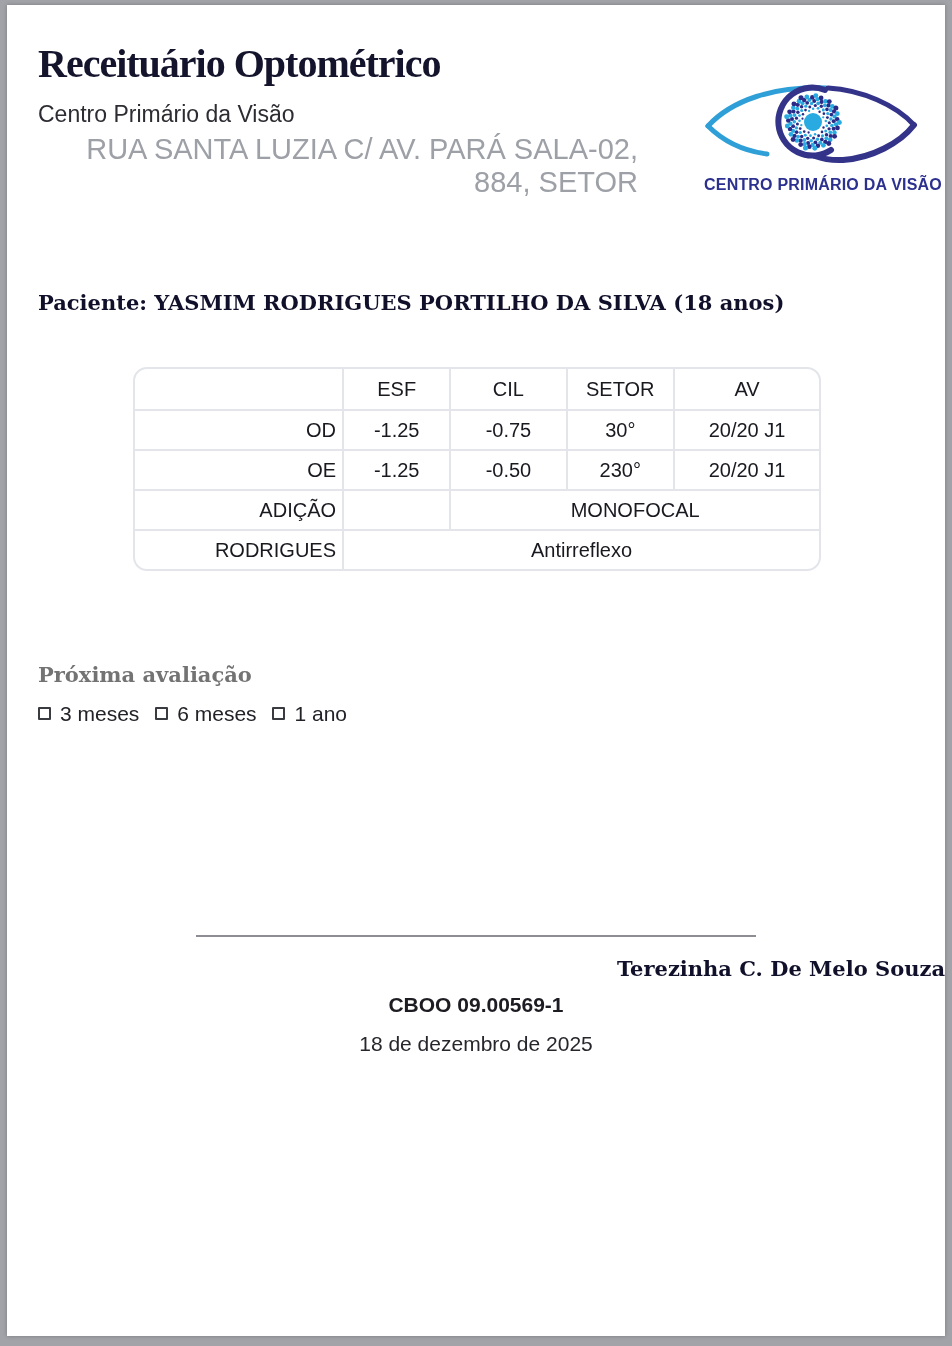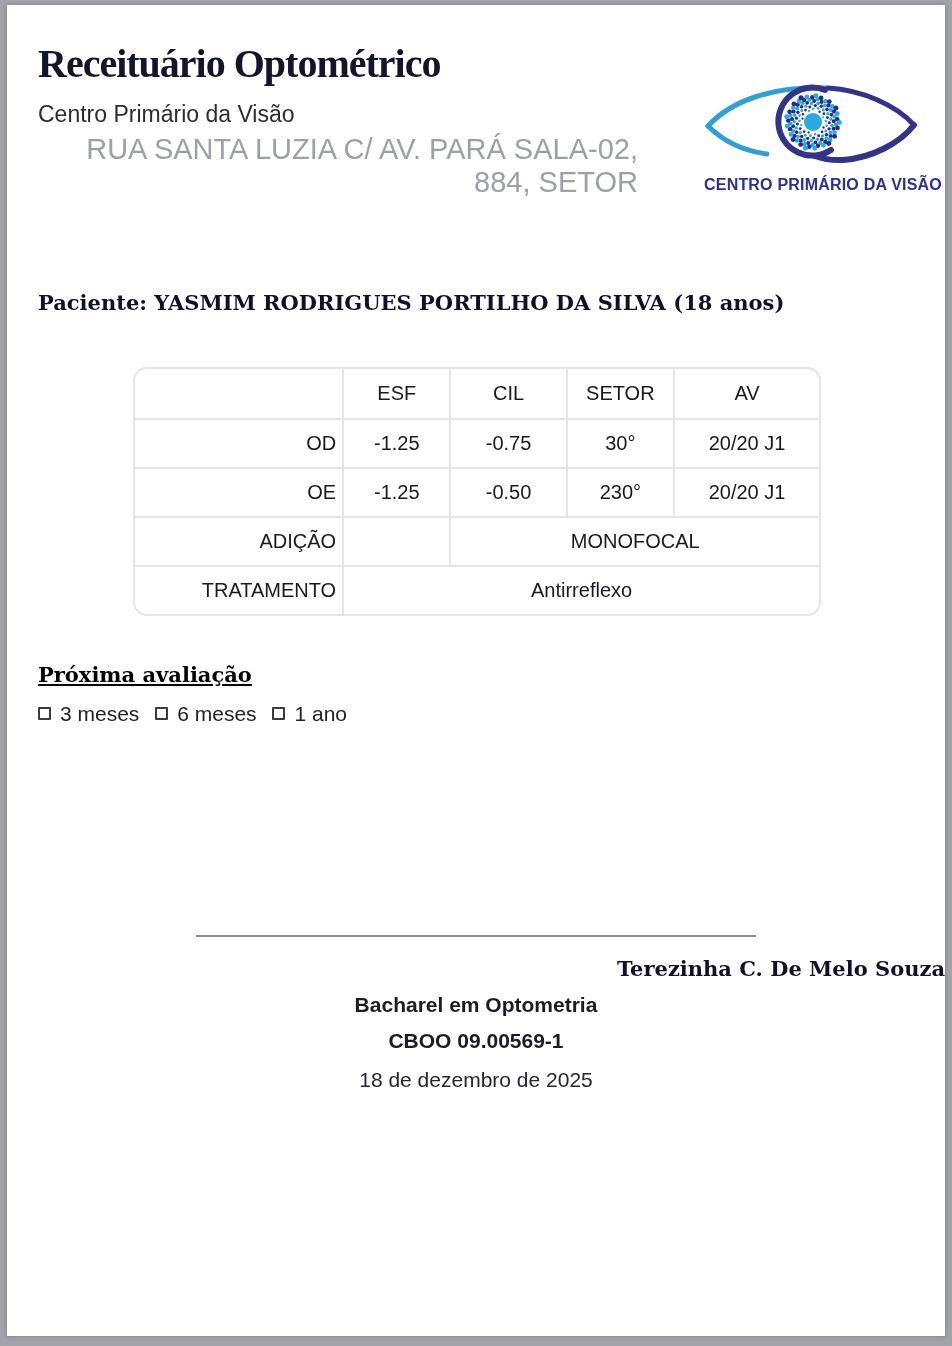--- a/index.html
+++ b/index.html
@@ -66,38 +66,37 @@
     position: absolute; left: 126px; top: 362px;
     width: 688px;
     border-collapse: separate;
     border-spacing: 0;
     border: 2px solid #e3e5ea;
     border-radius: 14px;
     font-size: 20px;
     color: #191920;
   }
   .rx-table th, .rx-table td {
-    height: 49px;
+    height: 40px;
     text-align: center;
     font-weight: 400;
     border-left: 2px solid #e3e5ea;
     border-top: 2px solid #e3e5ea;
   }
   .rx-table tr:first-child th, .rx-table tr:first-child td { border-top: none; }
   .rx-table th:first-child, .rx-table td:first-child { border-left: none; }
   .rx-table td.rh { text-align: right; padding-right: 6px; }
 
   
   .next-eval { position: absolute; left: 31px; top: 657px; }
   .next-eval-heading {
     font-family: "DejaVu Serif", "Liberation Serif", serif;
     font-weight: bold;
     font-size: 21px;
-    color: #000000;
-    text-decoration: underline;
+    color: #737373;
   }
   .check-row { margin-top: 15px; font-size: 21px; color: #222228; }
   .chk-option { margin-right: 10px; }
   .chk-box {
     display: inline-block;
     width: 13px; height: 13px;
     border: 2px solid #3a3a41;
     border-radius: 1px;
     margin-right: 9px;
     vertical-align: 1px;
@@ -316,36 +315,35 @@
       <td>-0.50</td>
       <td>230°</td>
       <td>20/20 J1</td>
     </tr>
     <tr>
       <td class="rh">ADIÇÃO</td>
       <td></td>
       <td colspan="3">MONOFOCAL</td>
     </tr>
     <tr>
-      <td class="rh">TRATAMENTO</td>
+      <td class="rh">RODRIGUES</td>
       <td colspan="4">Antirreflexo</td>
     </tr>
   </tbody>
     </table>
 
   <div class="next-eval">
     <div class="next-eval-heading">Próxima avaliação</div>
     <div class="check-row">
       <span class="chk-option"><span class="chk-box"></span><span>3 meses</span></span>
       <span class="chk-option"><span class="chk-box"></span><span>6 meses</span></span>
       <span class="chk-option"><span class="chk-box"></span><span>1 ano</span></span>
     </div>
   </div>
 
   <div class="signature">
     <div class="sig-line"></div>
     <div class="sig-name">Terezinha C. De Melo Souza</div>
-    <div class="sig-degree">Bacharel em Optometria</div>
     <div class="sig-license">CBOO 09.00569-1</div>
     <div class="sig-date">18 de dezembro de 2025</div>
   </div>
 
 </div>
 
 </body></html>

